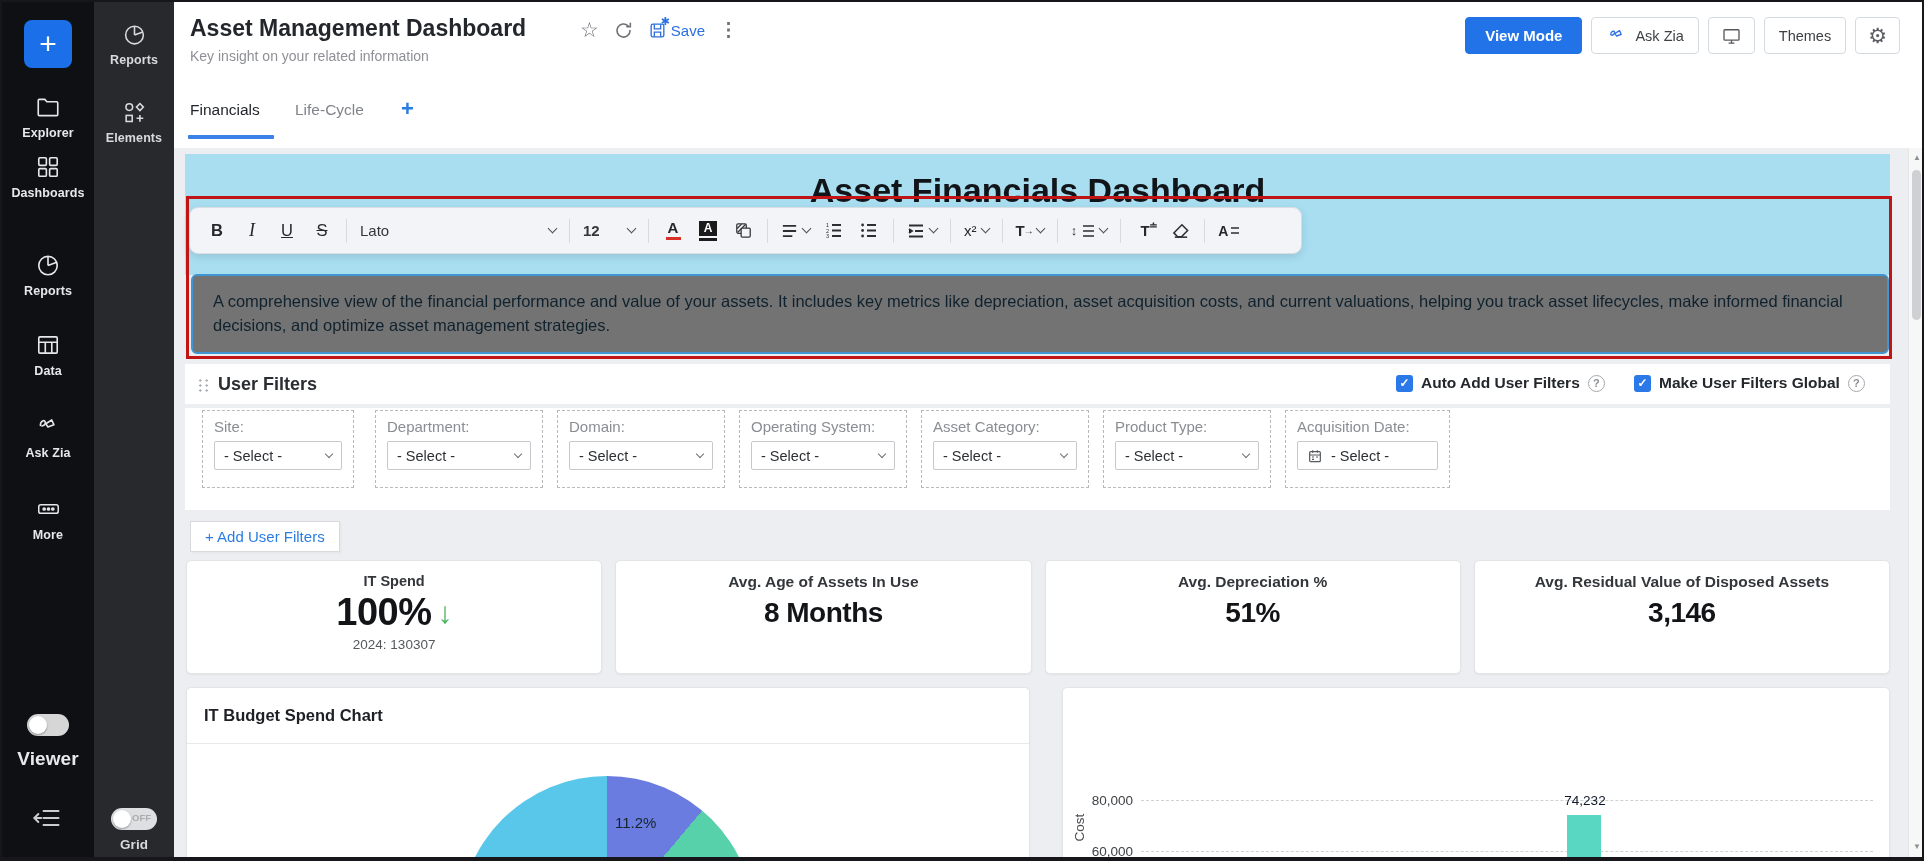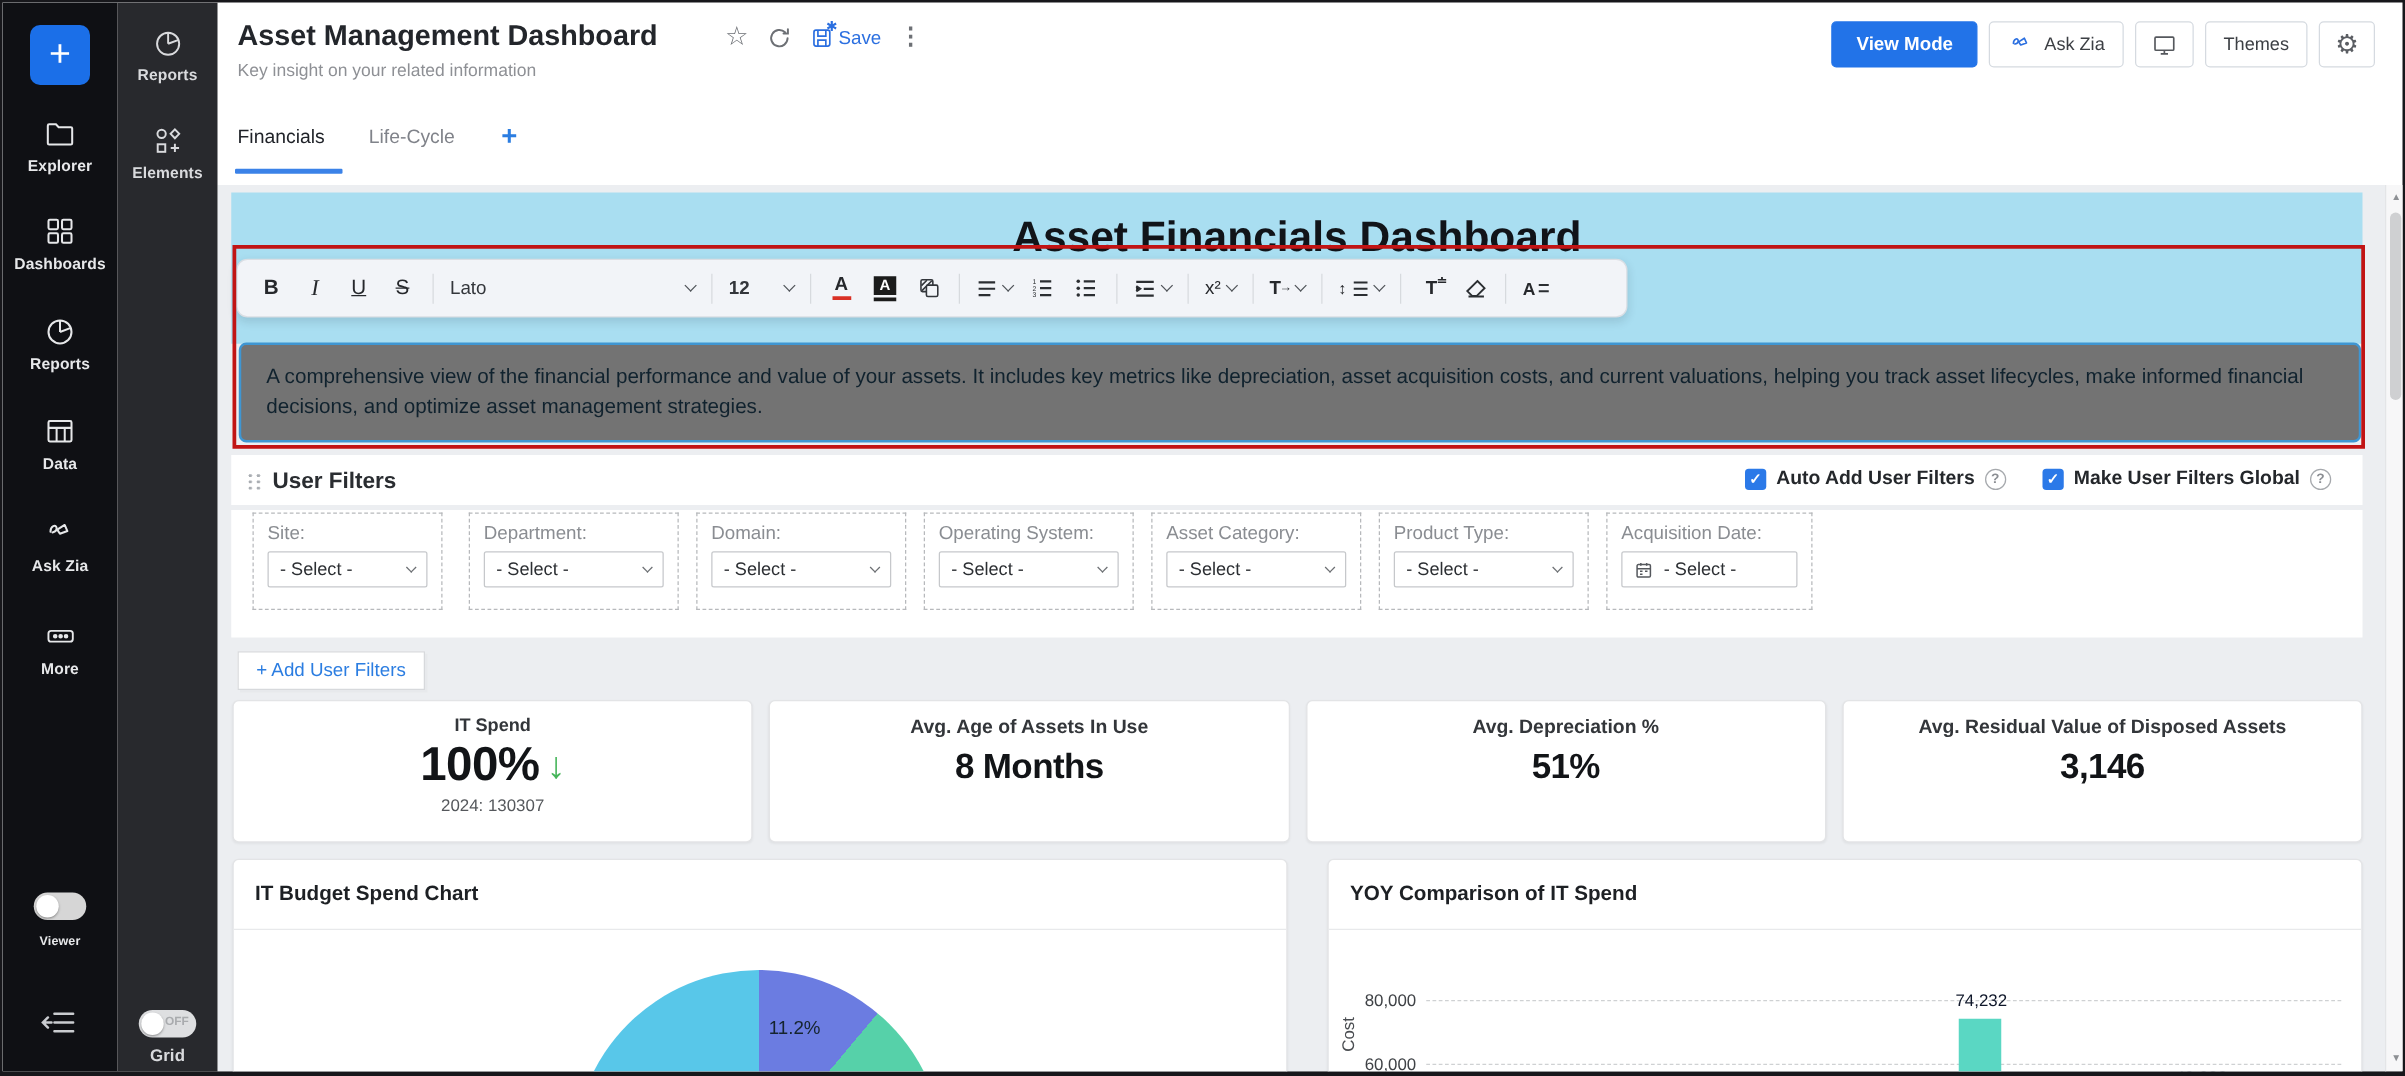--- a/index.html
+++ b/index.html
@@ -137,21 +137,21 @@
       <span>+</span>
     </div>
 
     <div class="abs nav-item" style="top:92px;">
       <svg width="26" height="26" viewBox="0 0 24 24" fill="none" stroke="#e6e7e9" stroke-width="1.5">
           <path d="M3 19V6a1 1 0 0 1 1-1h5l2 2.2h9a1 1 0 0 1 1 1V19a1 1 0 0 1-1 1H4a1 1 0 0 1-1-1z"></path>
         </svg>
       <span class="lbl">Explorer</span>
     </div>
 
-    <div class="abs nav-item" style="top:170px;">
+    <div class="abs nav-item" style="top:152px;">
       <svg width="26" height="26" viewBox="0 0 24 24" fill="none" stroke="#e6e7e9" stroke-width="1.5">
           <rect x="3.5" y="3.5" width="7" height="7" rx="1"></rect>
           <rect x="13.5" y="3.5" width="7" height="7" rx="1"></rect>
           <rect x="3.5" y="13.5" width="7" height="7" rx="1"></rect>
           <rect x="13.5" y="13.5" width="7" height="7" rx="1"></rect>
         </svg>
       <span class="lbl">Dashboards</span>
     </div>
 
     <div class="abs nav-item" style="top:250px;">
@@ -183,21 +183,21 @@
           <rect x="3" y="8" width="18" height="8" rx="2"></rect>
           <circle cx="8" cy="12" r="1" fill="#e6e7e9"></circle>
           <circle cx="12" cy="12" r="1" fill="#e6e7e9"></circle>
           <circle cx="16" cy="12" r="1" fill="#e6e7e9"></circle>
         </svg>
       <span class="lbl">More</span>
     </div>
 
     <div class="abs nav-item" style="top:712px;">
       <span class="toggle" style="margin-bottom:9px;"><span class="knob"></span></span>
-      <span class="lbl" style="font-size:10px;">Viewer</span>
+      <span class="lbl" style="font-size:19px;">Viewer</span>
     </div>
 
     <div class="abs" style="left:30px; top:804px;">
       <svg width="30" height="24" viewBox="0 0 26 20" fill="none" stroke="#caccd0" stroke-width="1.7" stroke-linecap="round">
           <path d="M10 4h13 M10 10h13 M10 16h13 M8 10H2 M5.5 6.5L2 10l3.5 3.5"></path>
         </svg>
     </div>
   </div>
 
   <div class="abs sb2">
@@ -493,21 +493,20 @@
     </div>
   </div>
 
   <div class="chartcard" style="left:184px; width:844px;">
     <div class="chead">IT Budget Spend Chart</div>
     <div class="pie"></div>
     <div class="pielabel">11.2%</div>
   </div>
 
   <div class="chartcard" style="left:1060px; width:828px;">
-    <div class="chead">YOY Comparison of IT Spend</div>
     <div class="ylab">Cost</div>
     <div class="ytick" style="top:105px;">80,000</div>
     <div class="ytick" style="top:156px;">60,000</div>
     <div class="gline" style="top:112px;"></div>
     <div class="gline" style="top:163px;"></div>
     <div class="bar1"></div>
     <div class="blabel" style="left:482px; top:105px; width:80px; text-align:center;">74,232</div>
     <div class="blabel" style="left:658px; top:166px; width:80px; text-align:center;">49,932</div>
   </div>
 

